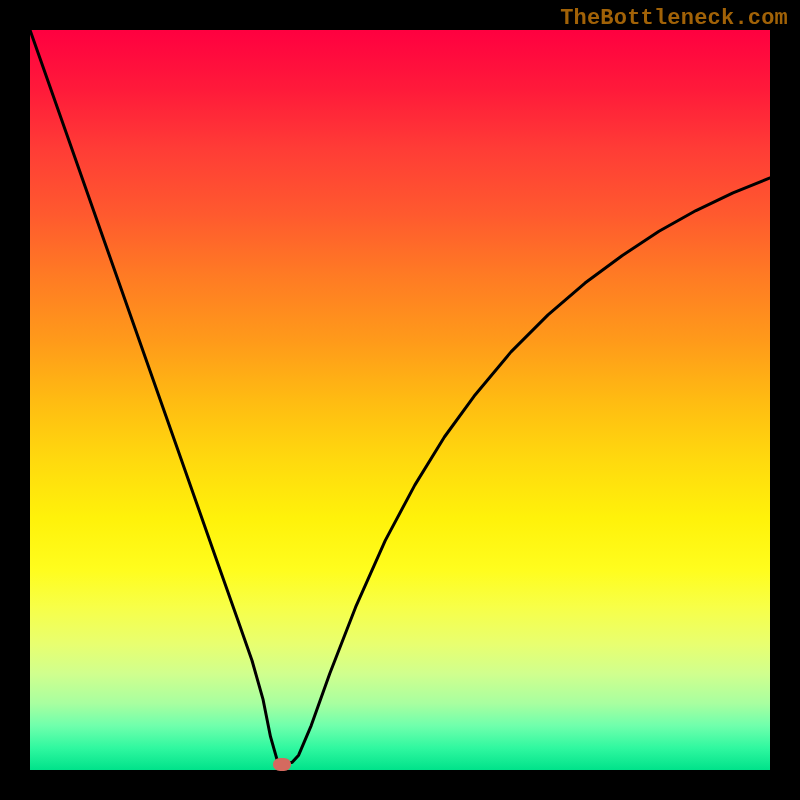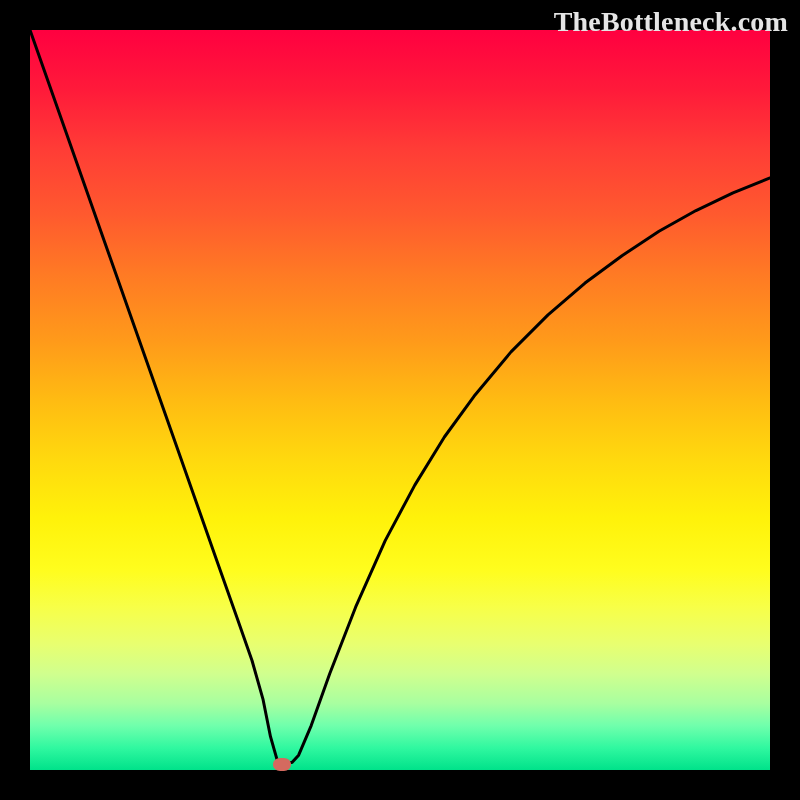--- a/index.html
+++ b/index.html
@@ -7,24 +7,24 @@
   .frame {
     position: relative;
     width: 800px;
     height: 800px;
     background: #000;
   }
   .watermark {
     position: absolute;
     top: 6px;
     right: 12px;
-    font-family: Liberation Serif, serif;
-    font-size: 28px;
+    font-family: Liberation Mono, monospace;
+    font-size: 22px;
     font-weight: 600;
-    color: #e5e5e5;
+    color: #a16207;
     letter-spacing: 0.2px;
     z-index: 10;
   }
   .plot {
     position: absolute;
     left: 30px;
     top: 30px;
     width: 740px;
     height: 740px;
     background: linear-gradient(to bottom,

